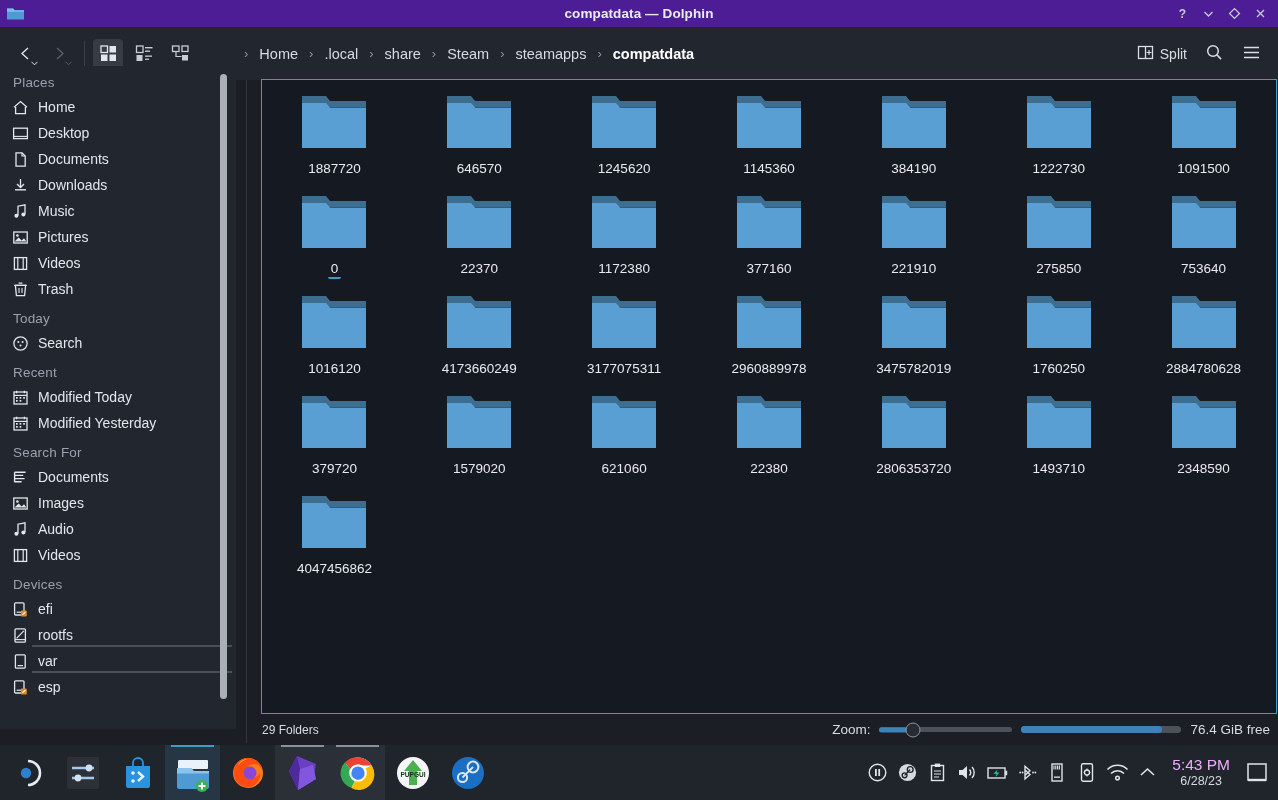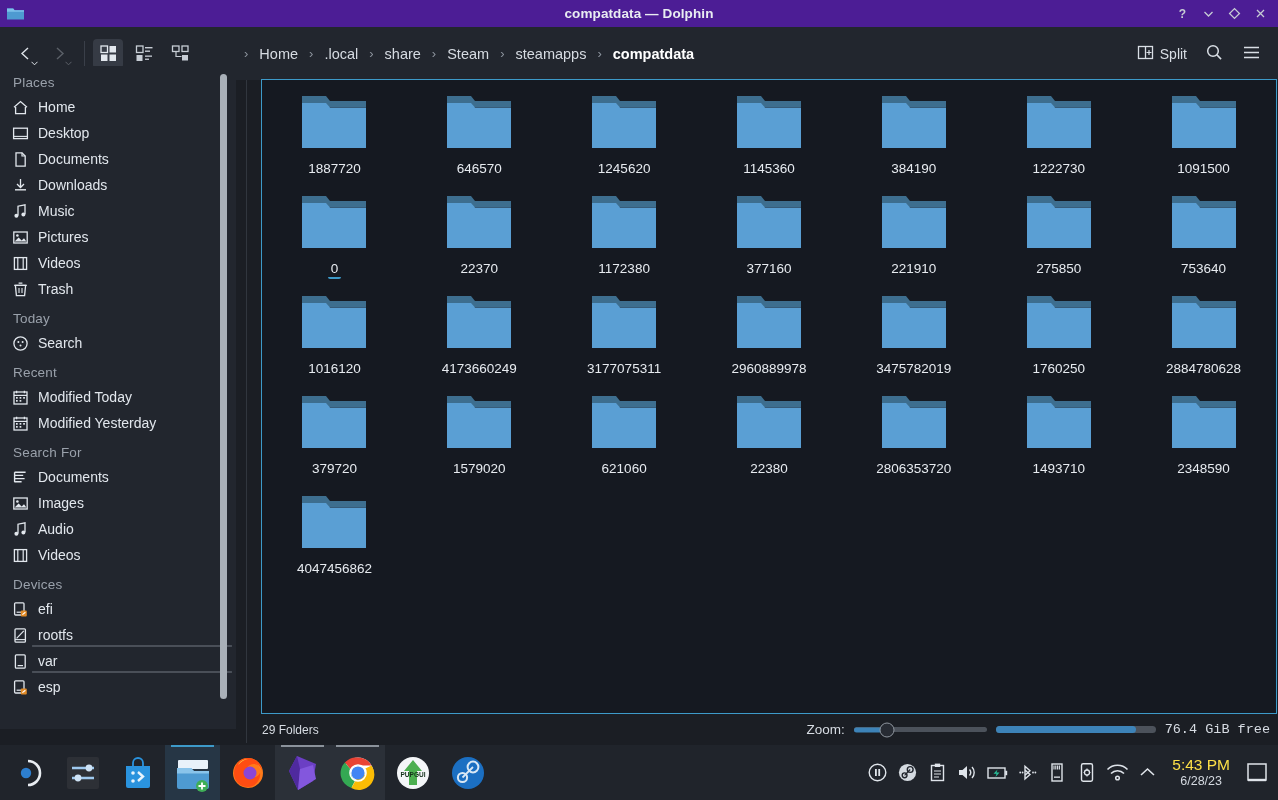--- a/index.html
+++ b/index.html
@@ -151,21 +151,21 @@
   }
   .zoom-handle {
     position: absolute; top: 50%; transform: translate(-50%, -50%);
     width: 15px; height: 15px; border-radius: 50%;
     background: #272b33; border: 1.5px solid #8e959e;
   }
   .space-bar {
     position: relative; width: 160px; height: 7px; background: #4c525b; border-radius: 4px; cursor: pointer;
   }
   .space-fill { height: 100%; background: #3d83b8; border-radius: 4px; }
-  .space-text { font-size: 13.5px; color: #d7dce3; margin-right: 4px; white-space: nowrap; font-family: Liberation Mono, monospace; }
+  .space-text { font-size: 13.5px; color: #d7dce3; margin-right: 4px; white-space: nowrap; }
 
   
   .taskbar {
     position: absolute; left: 0; top: 745px; width: 1278px; height: 55px;
     background: #20242b;
     display: flex; align-items: center;
   }
   .tasks { display: flex; align-items: center; height: 55px; }
   .task {
     width: 55px; height: 55px; display: flex; align-items: center; justify-content: center;
@@ -179,21 +179,21 @@
   .task.active::before { background: #3d9ac9; }
   .tray { margin-left: auto; display: flex; align-items: center; gap: 0px; margin-right: 4px; }
   .tray-item {
     width: 30px; height: 55px; display: flex; align-items: center; justify-content: center;
     cursor: pointer; color: #dfe4ea;
   }
   .clock {
     display: flex; flex-direction: column; align-items: center; justify-content: center;
     padding: 0 10px; height: 55px; cursor: pointer; line-height: 1.15;
   }
-  .clock-time { font-size: 15.5px; color: #fde047; }
+  .clock-time { font-size: 15.5px; color: #f0abfc; }
   .clock-date { font-size: 12.5px; color: #d4d9e0; }
   .showdesk {
     width: 34px; height: 55px; display: flex; align-items: center; justify-content: center; cursor: pointer;
   }
 </style>
 </head>
 <body>
 
 <div class="app">
 

